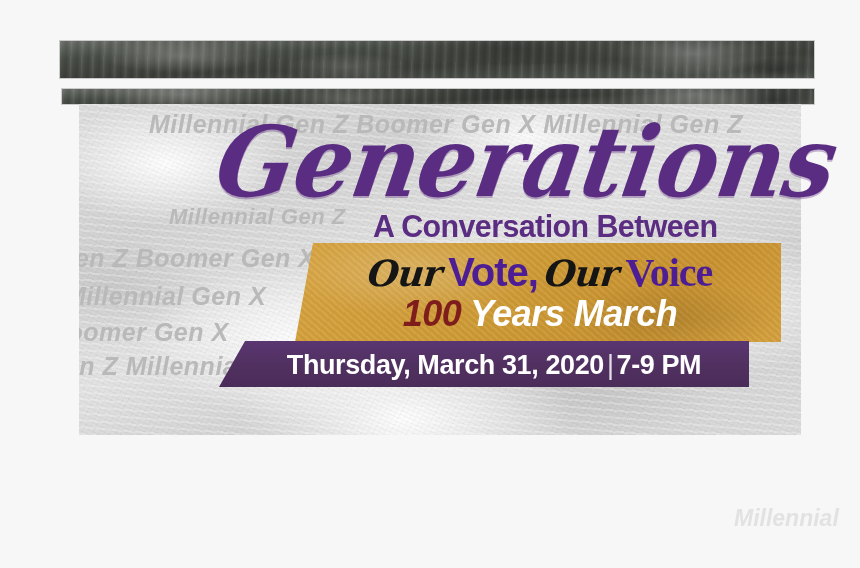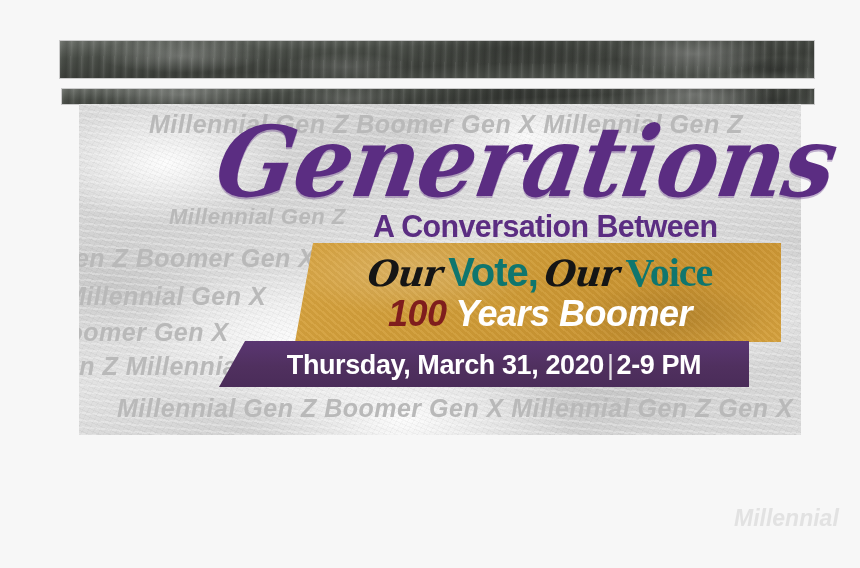--- a/index.html
+++ b/index.html
@@ -145,21 +145,21 @@
   }
   #vote-line .script{
     font-family:"DejaVu Serif", serif;
     font-style:italic;font-weight:bold;
     color:#151515;font-size:36px;
     letter-spacing:-1px;
     transform:skewX(-6deg);
     display:inline-block;
   }
   #vote-line .solid{
-    font-weight:bold;color:#0f766e;
+    font-weight:bold;color:#4c1d95;
     letter-spacing:-1px;
   }
   #years-line{
     position:absolute;
     left:286px; top:296px;
     width:450px;
     text-align:center;
     font-size:36px;
     font-weight:bold;
     font-style:italic;
@@ -201,39 +201,38 @@
 
   <div id="paper">
     <div id="paper-grain"></div>
 
     <div class="wm-row" id="wm-0">Millennial  Gen Z  Boomer  Gen X  Millennial  Gen Z</div>
     <div class="wm-row" id="wm-1">Millennial  Gen Z</div>
     <div class="wm-row" id="wm-2">Gen Z  Boomer  Gen X</div>
     <div class="wm-row" id="wm-3">Millennial  Gen X</div>
     <div class="wm-row" id="wm-4">Boomer  Gen X</div>
     <div class="wm-row" id="wm-5">Gen Z  Millennial  Gen X</div>
-    <div class="wm-row" id="wm-6">Millennial  Gen Z  Boomer  Gen X  Millennial  Gen Z  Gen X</div>
   </div>
 
   <div id="headline">Generations</div>
 
   <div id="subhead">A Conversation Between</div>
 
   <div id="gold-band"></div>
 
   <div id="vote-line">
     <span class="script">Our</span><span class="solid" style="margin-left: 7px;">Vote,</span><span class="script" style="margin-left: 7px;">Our</span><span class="solid" style="margin-left: 7px; font-family: Liberation Serif, serif;">Voice</span>
   </div>
 
   <div id="years-line">
     <span class="num">100</span>
-    <span class="txt">Years Boomer</span>
+    <span class="txt">Years March</span>
   </div>
 
   <div id="date-band"></div>
 
   <div id="date-text">
-    <span>Thursday, March 31, 2020</span><span class="sep">|</span><span>2-9 PM</span>
+    <span>Thursday, March 31, 2020</span><span class="sep">|</span><span>7-9 PM</span>
   </div>
 
   <div id="wm-outside">Millennial</div>
 
 </div>
 
 </body></html>

